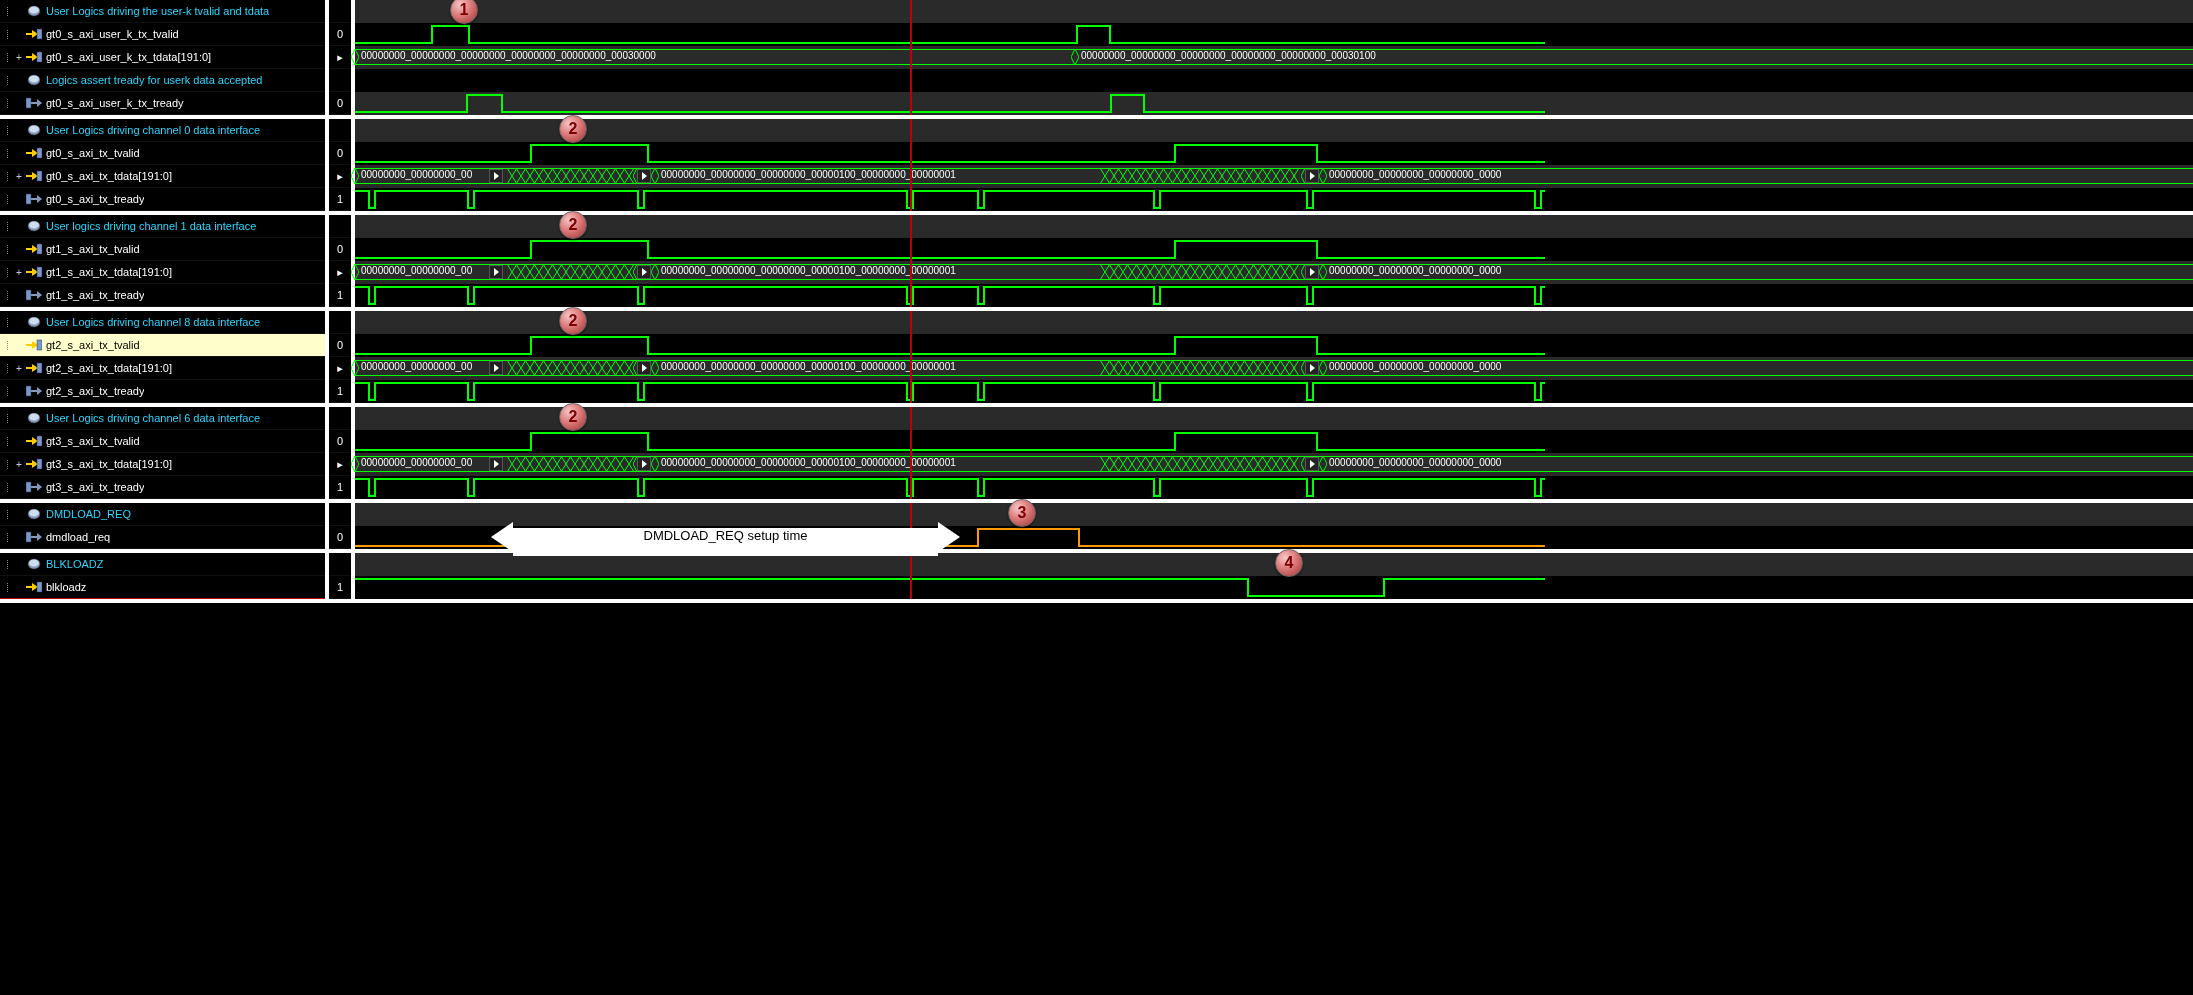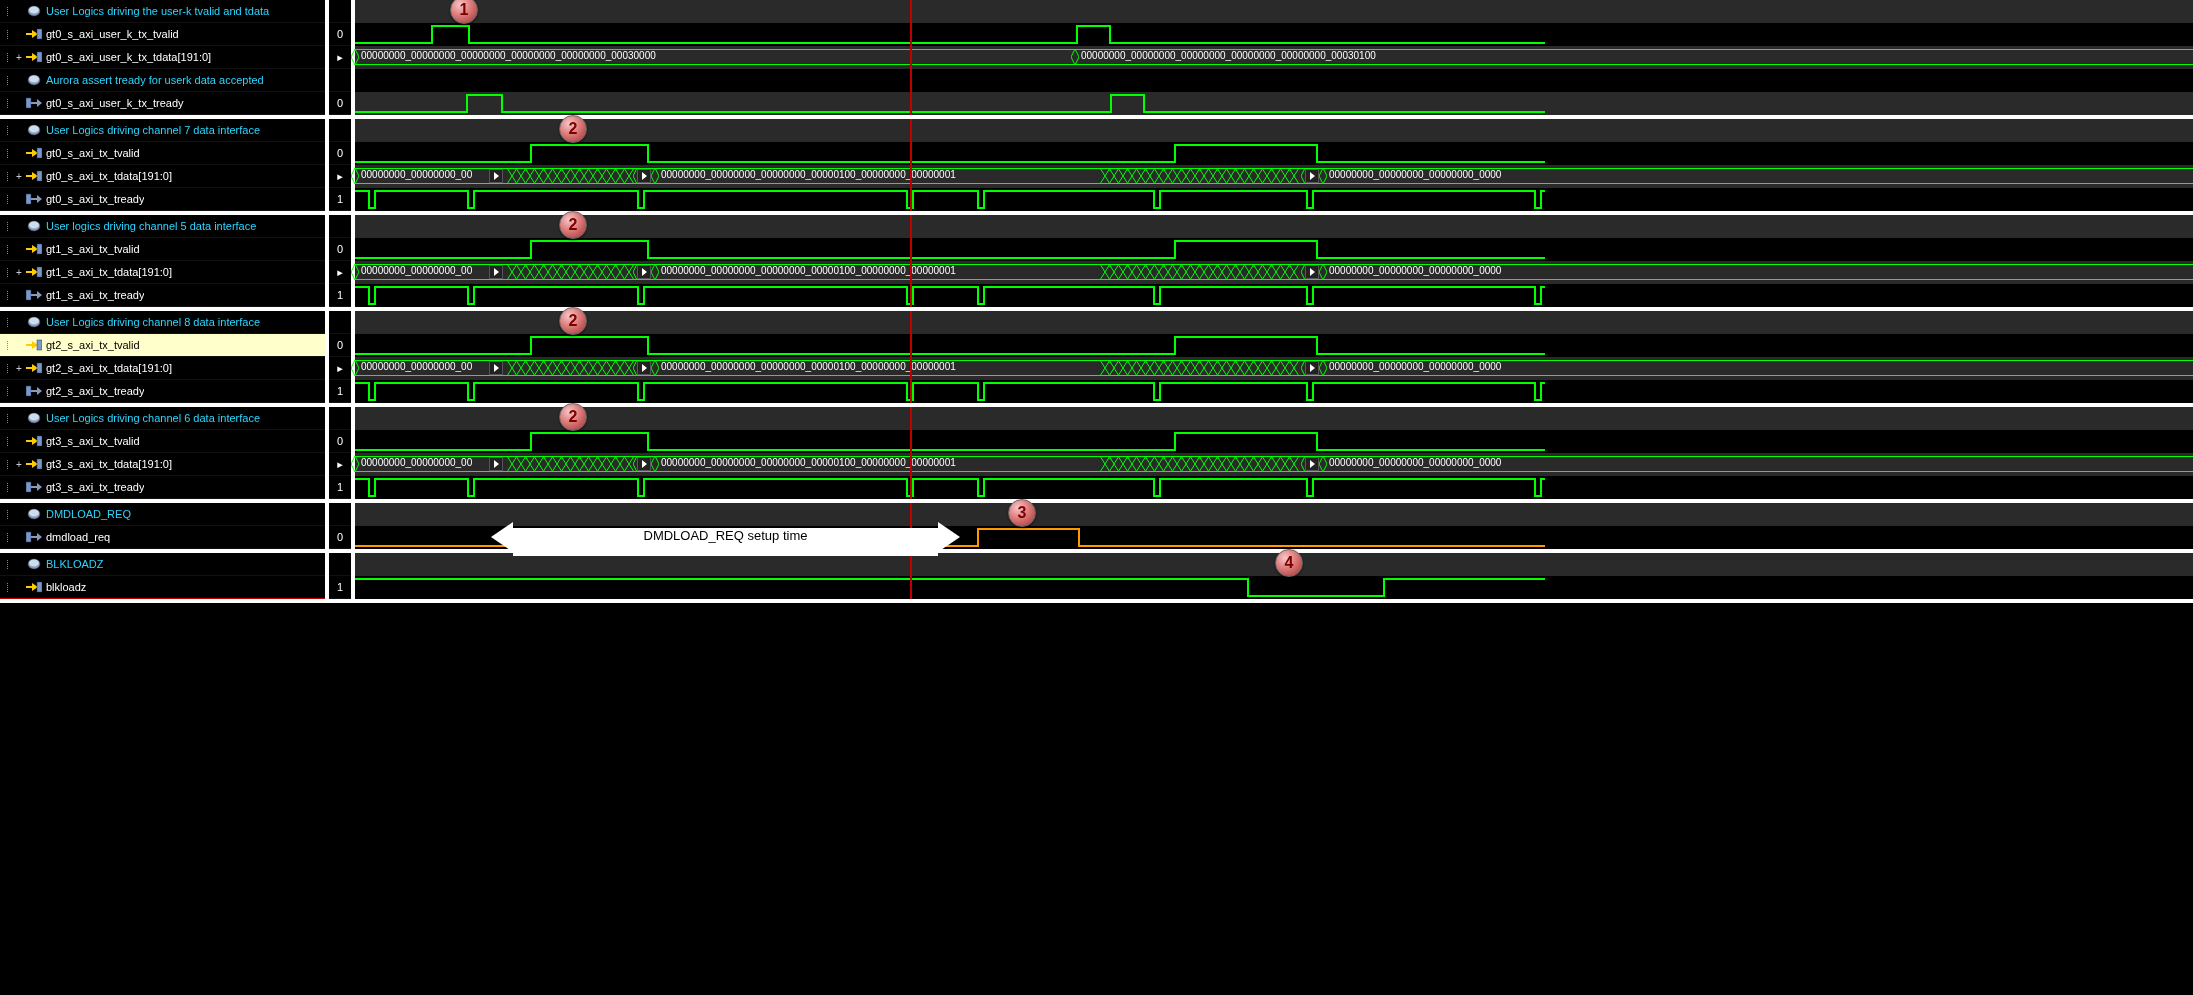--- a/index.html
+++ b/index.html
@@ -104,21 +104,21 @@
             <i></i>
             <i></i>
           </span>
           <span class="exp"></span>
           <span class="ic">
             <svg width="14" height="14">
               <ellipse cx="7" cy="7" rx="6" ry="5" fill="#8899bb" stroke="#445" stroke-width="0.5"></ellipse>
               <ellipse cx="7" cy="6" rx="5" ry="3.5" fill="#cde"></ellipse>
             </svg>
           </span>
-          <span class="lbl cyan">Aurora assert tready for userk data accepted</span>
+          <span class="lbl cyan">Logics assert tready for userk data accepted</span>
         </div>
         <div class="row">
           <span class="dots">
             <i></i>
             <i></i>
             <i></i>
             <i></i>
             <i></i>
           </span>
           <span class="exp"></span>
@@ -193,21 +193,21 @@
             <i></i>
             <i></i>
           </span>
           <span class="exp"></span>
           <span class="ic">
             <svg width="14" height="14">
               <ellipse cx="7" cy="7" rx="6" ry="5" fill="#8899bb" stroke="#445" stroke-width="0.5"></ellipse>
               <ellipse cx="7" cy="6" rx="5" ry="3.5" fill="#cde"></ellipse>
             </svg>
           </span>
-          <span class="lbl cyan">User Logics driving channel 7 data interface</span>
+          <span class="lbl cyan">User Logics driving channel 0 data interface</span>
         </div>
         <div class="row">
           <span class="dots">
             <i></i>
             <i></i>
             <i></i>
             <i></i>
             <i></i>
           </span>
           <span class="exp"></span>
@@ -439,21 +439,21 @@
             <i></i>
             <i></i>
           </span>
           <span class="exp"></span>
           <span class="ic">
             <svg width="14" height="14">
               <ellipse cx="7" cy="7" rx="6" ry="5" fill="#8899bb" stroke="#445" stroke-width="0.5"></ellipse>
               <ellipse cx="7" cy="6" rx="5" ry="3.5" fill="#cde"></ellipse>
             </svg>
           </span>
-          <span class="lbl cyan">User logics driving channel 5 data interface</span>
+          <span class="lbl cyan">User logics driving channel 1 data interface</span>
         </div>
         <div class="row">
           <span class="dots">
             <i></i>
             <i></i>
             <i></i>
             <i></i>
             <i></i>
           </span>
           <span class="exp"></span>

